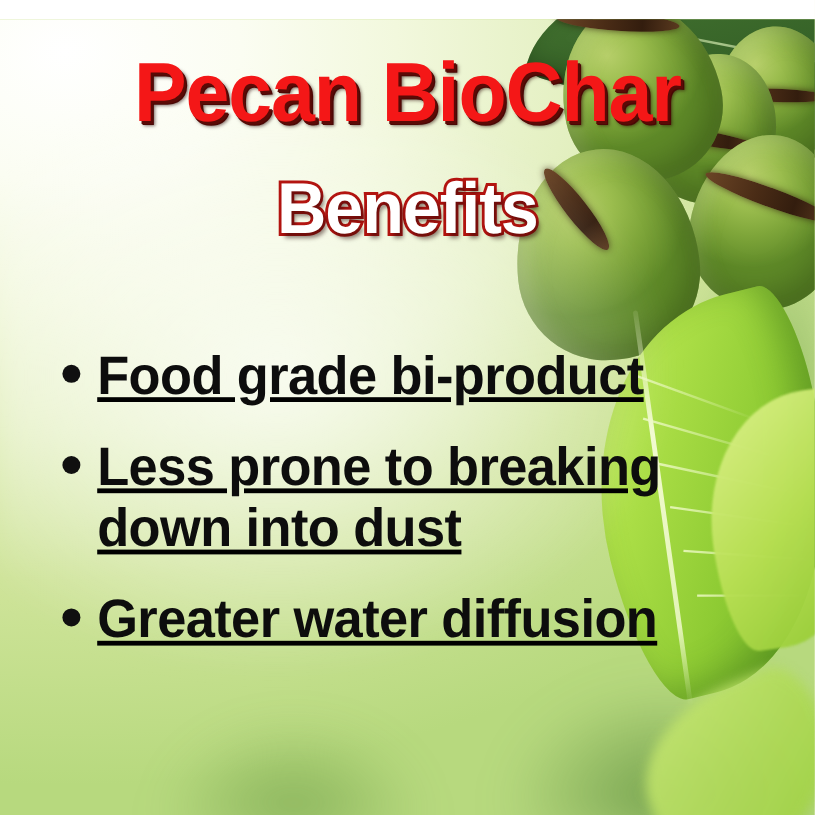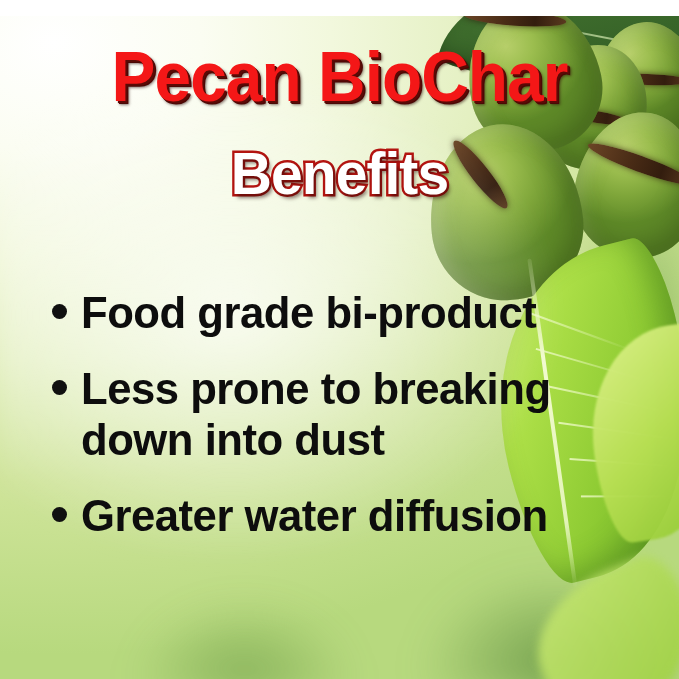--- a/index.html
+++ b/index.html
@@ -153,21 +153,21 @@
     letter-spacing:-1px;
     color:#ffffff;
     transform:scaleX(.95);
     -webkit-text-stroke:5px #b31410;
     paint-order:stroke fill;
     text-shadow:3px 4px 4px rgba(40,8,6,.5);
     white-space:nowrap;
   }
 
   .bullets{
-    position:absolute;left:44px;top:272px;right:40px;
+    position:absolute;left:44px;top:272px;right:40px;text-decoration:underline;
   }
   .bullet-row{
     display:flex;
     align-items:flex-start;
     margin-bottom:26px;
   }
   .bullet-dot{
     flex:0 0 auto;
     width:15px;height:15px;border-radius:50%;
     background:#101010;

